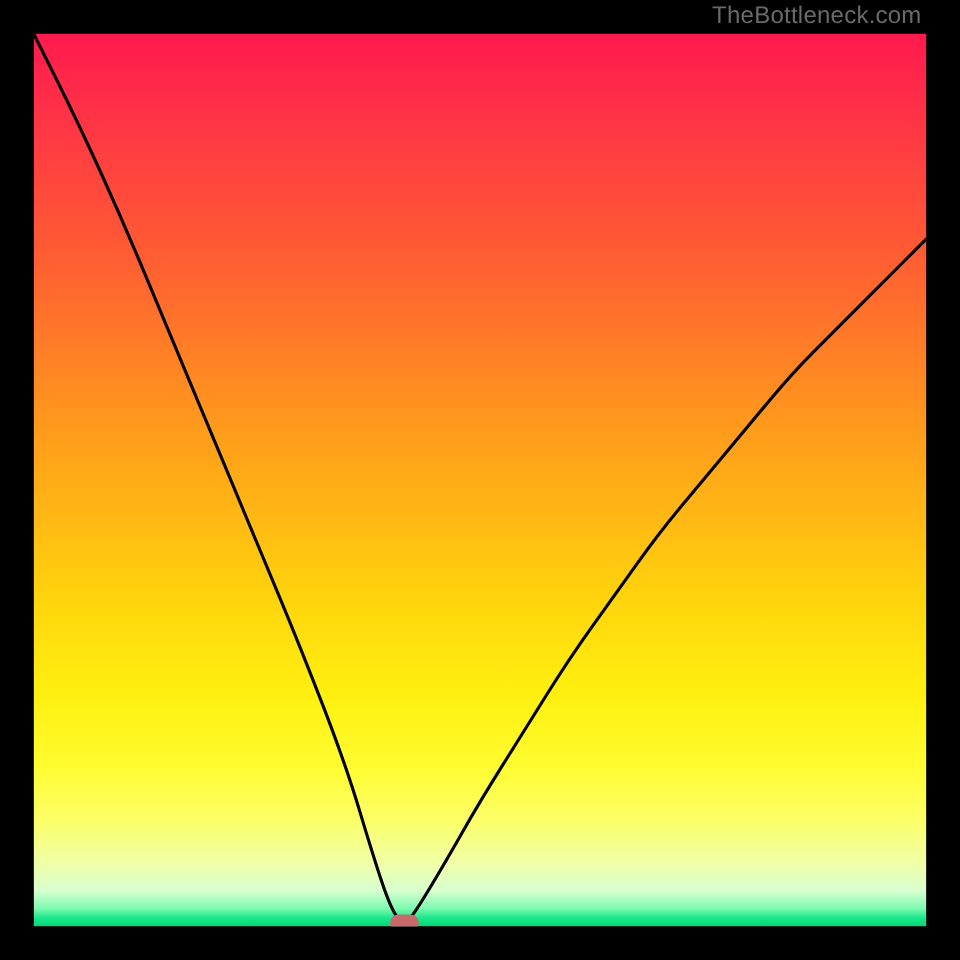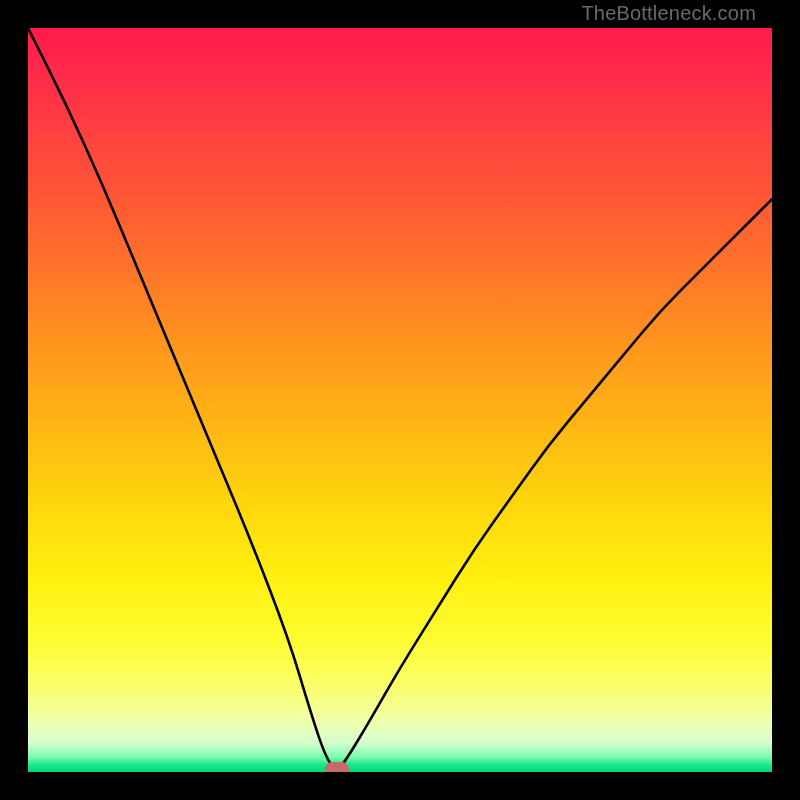--- a/index.html
+++ b/index.html
@@ -53,21 +53,21 @@
   }
   svg.curve {
     position: absolute;
     inset: 0;
     width: 100%;
     height: 100%;
   }
   .watermark {
     position: absolute;
     top: 2px;
-    right: 44px;
+    right: 32px;
     color: #6a6a6a;
     font-size: 20px;
     font-weight: 500;
     letter-spacing: 0.2px;
     user-select: none;
   }
   .marker {
     position: absolute;
     width: 24px;
     height: 14px;

